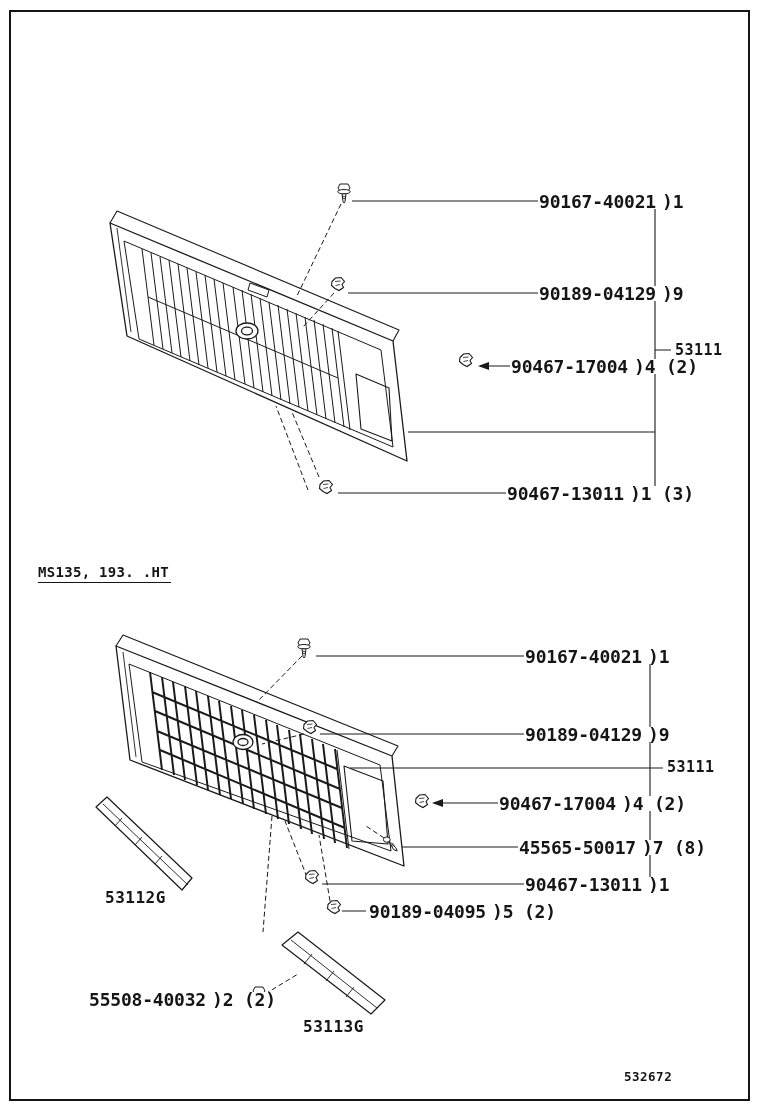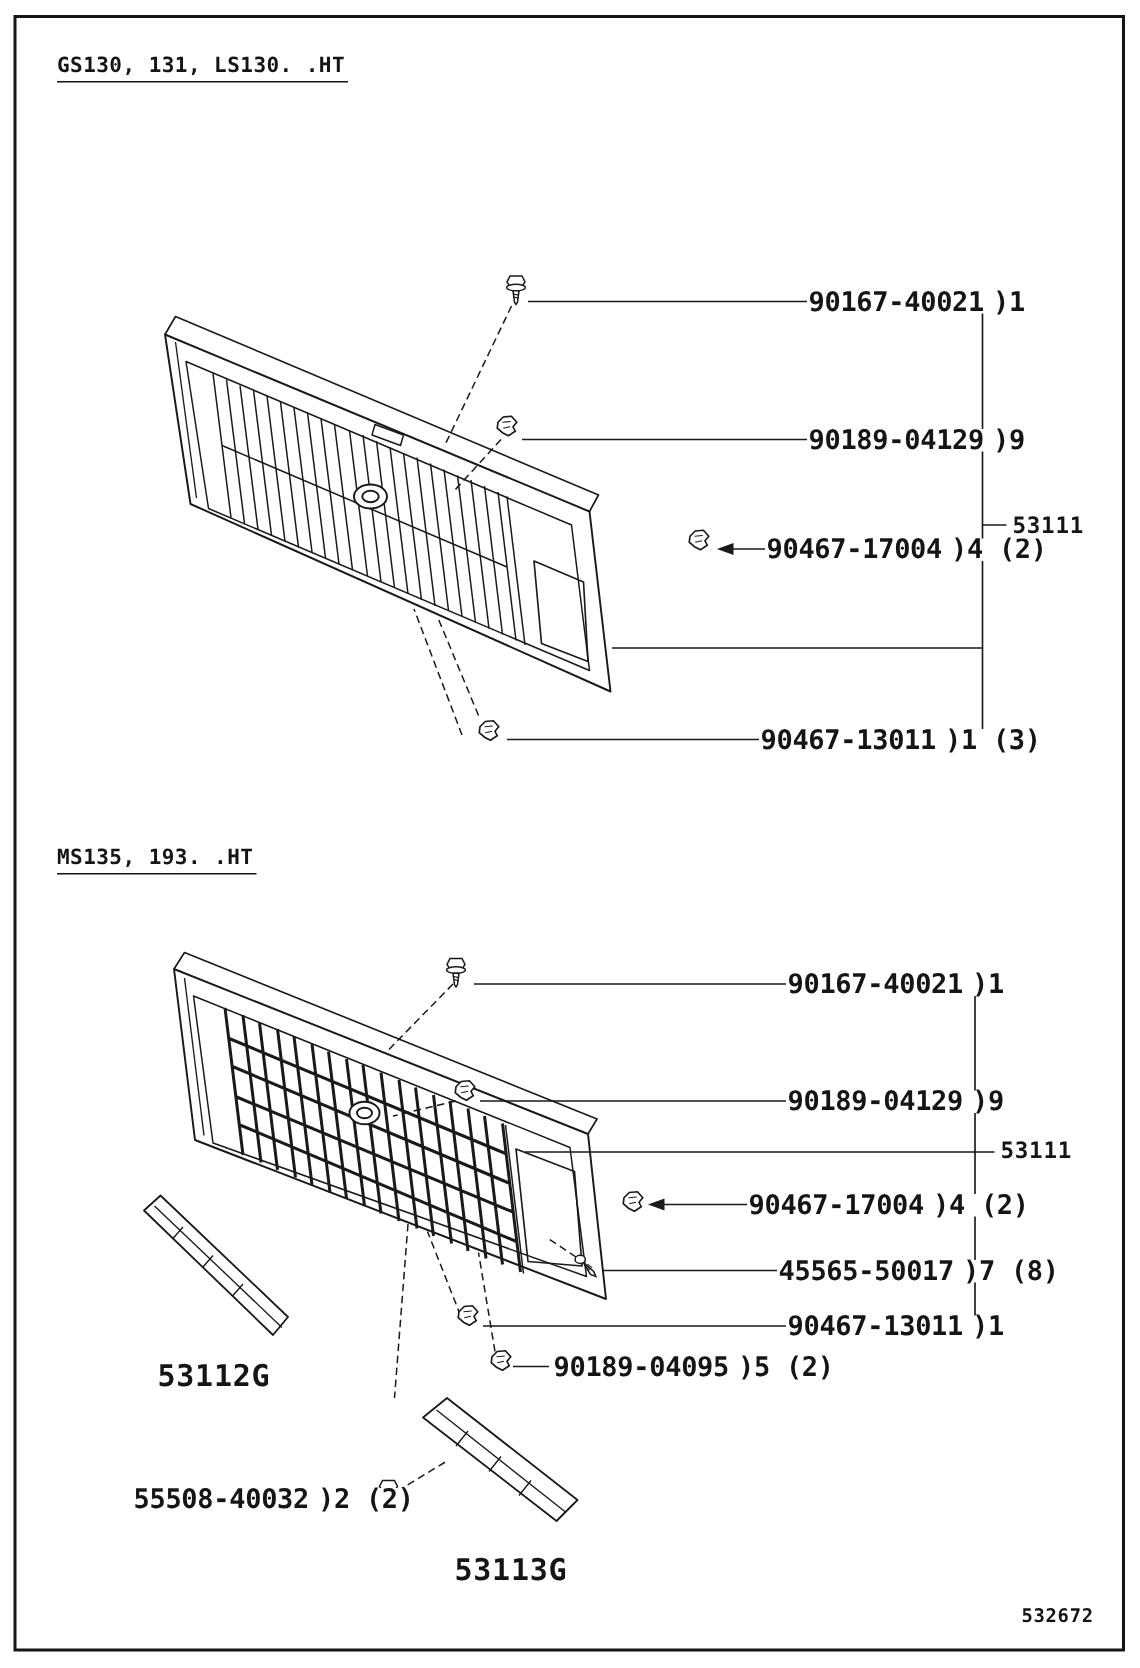--- a/index.html
+++ b/index.html
@@ -7,21 +7,21 @@
   body { background:#ffffff; font-family:"DejaVu Sans Mono","Liberation Mono",monospace; }
   .page { position:relative; width:760px; height:1112px; background:#ffffff; color:#151515; overflow:hidden; }
   .frame { position:absolute; left:9px; top:10px; width:741px; height:1091px; border:2px solid #151515; }
   .art { position:absolute; left:0; top:0; }
   .lbl { position:absolute; background:#ffffff; font-weight:bold; font-size:18px; line-height:15px;
          white-space:nowrap; padding:0 1px; letter-spacing:-0.2px; }
   .lbl .mk { margin-left:6px; }
   .hdr { font-size:14px; line-height:17px; background:transparent; letter-spacing:0.3px;
          border-bottom:1.5px solid #151515; padding:0 2px 1px 0; }
   .big { font-size:15px; line-height:18px; letter-spacing:0.5px; }
-  .mid { font-size:20px; line-height:18px; letter-spacing:0.5px;margin-top:19px; }
+  .mid { font-size:16px; line-height:18px; letter-spacing:0.5px; }
   .doc { font-size:12.5px; line-height:14px; letter-spacing:0.5px; }
 </style>
 </head>
 <body>
 
 <div class="page">
   <div class="frame"></div>
 
   <svg class="art" width="760" height="1112" viewBox="0 0 760 1112">
     <defs>
@@ -105,21 +105,20 @@
 
     <use href="#ic-bolt" x="304" y="648"></use>
     <use href="#ic-clip" x="310" y="727"></use>
     <use href="#ic-clip" x="422" y="801"></use>
     <use href="#ic-screw" x="390" y="843"></use>
     <use href="#ic-clip" x="312" y="877"></use>
     <use href="#ic-clip" x="334" y="907"></use>
     <use href="#ic-bolt" x="259" y="996"></use>
   </svg>
 
-  <div class="lbl hdr" style="left:38px;top:36px">GS130, 131, LS130. .HT</div>
 
   <div class="lbl" style="left:538px;top:194px"><span>90167-40021</span><span class="mk">)1</span></div>
   <div class="lbl" style="left:538px;top:286px"><span>90189-04129</span><span class="mk">)9</span></div>
   <div class="lbl" style="left:510px;top:359px"><span>90467-17004</span><span class="mk">)4 (2)</span></div>
   <div class="lbl" style="left:506px;top:486px"><span>90467-13011</span><span class="mk">)1 (3)</span></div>
   <div class="lbl big" style="left:674px;top:341px">53111</div>
 
   <div class="lbl hdr" style="left:38px;top:564px">MS135, 193. .HT</div>
 
   <div class="lbl" style="left:524px;top:649px"><span>90167-40021</span><span class="mk">)1</span></div>
@@ -127,14 +126,14 @@
   <div class="lbl big" style="left:666px;top:758px">53111</div>
   <div class="lbl" style="left:498px;top:796px"><span>90467-17004</span><span class="mk">)4 (2)</span></div>
   <div class="lbl" style="left:518px;top:840px"><span>45565-50017</span><span class="mk">)7 (8)</span></div>
   <div class="lbl" style="left:524px;top:877px"><span>90467-13011</span><span class="mk">)1</span></div>
   <div class="lbl" style="left:368px;top:904px"><span>90189-04095</span><span class="mk">)5 (2)</span></div>
   <div class="lbl" style="left:88px;top:992px"><span>55508-40032</span><span class="mk">)2 (2)</span></div>
 
   <div class="lbl mid" style="left:104px;top:889px">53112G</div>
   <div class="lbl mid" style="left:302px;top:1018px">53113G</div>
 
-  <div class="lbl doc" style="left:680px;top:1070px">532672</div>
+  <div class="lbl doc" style="left:623px;top:1070px">532672</div>
 </div>
 
 </body></html>

